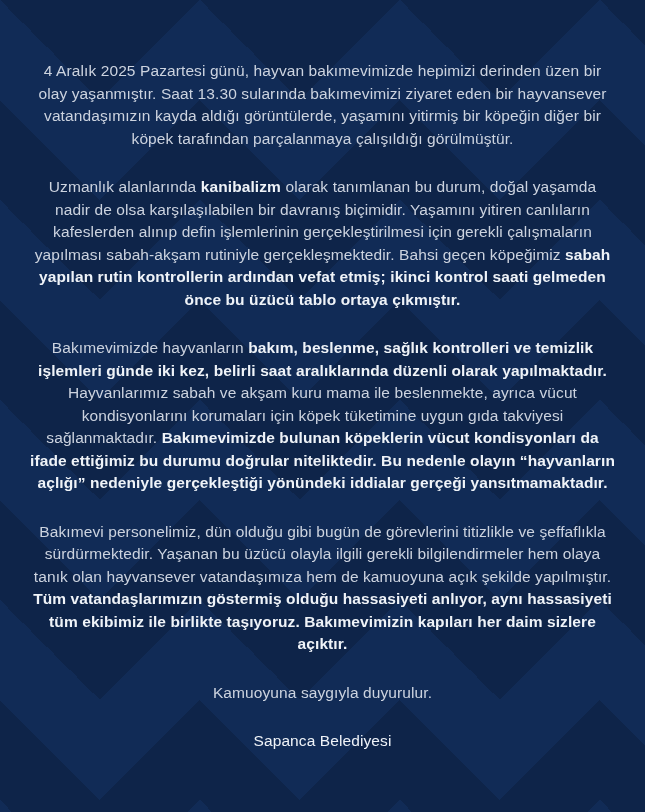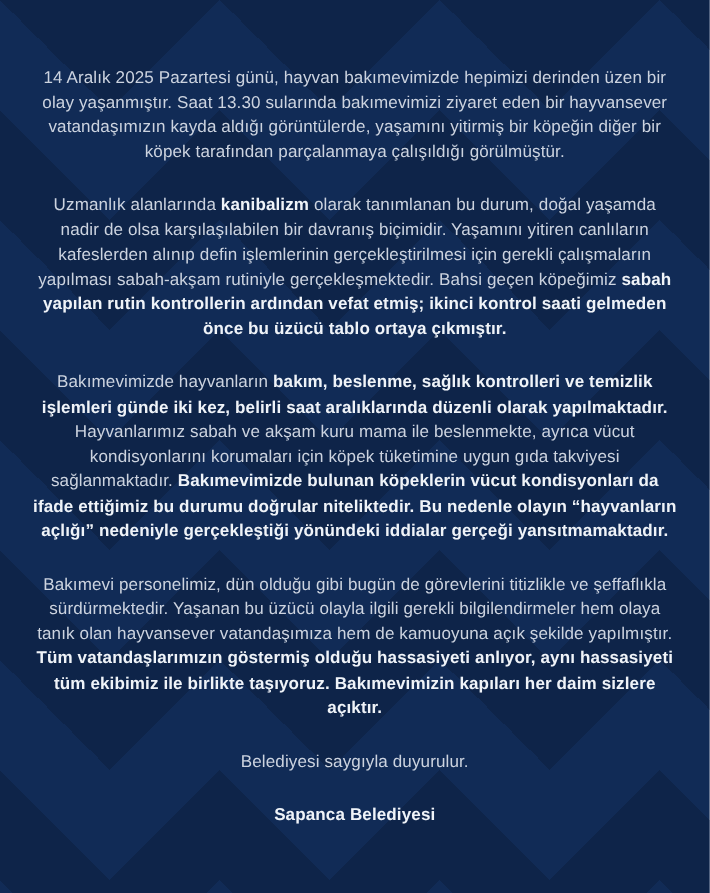--- a/index.html
+++ b/index.html
@@ -42,31 +42,31 @@
   .bold {
     font-weight: 700;
     color: var(--bold, #eff3f8);
     margin-top: 26px;
   }
   .closing {
     margin: 0 0 26px;
   }
   .signature {
     margin: 0;
-    font-weight: 700;
+    font-weight: 400;
     color: var(--bold, #eff3f8);
     text-align: center;
   }
 </style>
 </head>
 <body>
 
 <div class="page">
   <div class="content">
 
-    <p class="para"><span>14 Aralık 2025 Pazartesi günü, hayvan bakımevimizde hepimizi derinden üzen bir olay yaşanmıştır. Saat 13.30 sularında bakımevimizi ziyaret eden bir hayvansever vatandaşımızın kayda aldığı görüntülerde, yaşamını yitirmiş bir köpeğin diğer bir köpek tarafından parçalanmaya çalışıldığı görülmüştür.</span></p>
+    <p class="para"><span>4 Aralık 2025 Pazartesi günü, hayvan bakımevimizde hepimizi derinden üzen bir olay yaşanmıştır. Saat 13.30 sularında bakımevimizi ziyaret eden bir hayvansever vatandaşımızın kayda aldığı görüntülerde, yaşamını yitirmiş bir köpeğin diğer bir köpek tarafından parçalanmaya çalışıldığı görülmüştür.</span></p>
       <p class="para"><span>Uzmanlık alanlarında </span><span class="bold">kanibalizm</span><span> olarak tanımlanan bu durum, doğal yaşamda nadir de olsa karşılaşılabilen bir davranış biçimidir. Yaşamını yitiren canlıların kafeslerden alınıp defin işlemlerinin gerçekleştirilmesi için gerekli çalışmaların yapılması sabah-akşam rutiniyle gerçekleşmektedir. Bahsi geçen köpeğimiz </span><span class="bold">sabah yapılan rutin kontrollerin ardından vefat etmiş; ikinci kontrol saati gelmeden önce bu üzücü tablo ortaya çıkmıştır.</span></p>
       <p class="para"><span>Bakımevimizde hayvanların </span><span class="bold">bakım, beslenme, sağlık kontrolleri ve temizlik işlemleri günde iki kez, belirli saat aralıklarında düzenli olarak yapılmaktadır.</span><span> Hayvanlarımız sabah ve akşam kuru mama ile beslenmekte, ayrıca vücut kondisyonlarını korumaları için köpek tüketimine uygun gıda takviyesi sağlanmaktadır. </span><span class="bold">Bakımevimizde bulunan köpeklerin vücut kondisyonları da ifade ettiğimiz bu durumu doğrular niteliktedir. Bu nedenle olayın “hayvanların açlığı” nedeniyle gerçekleştiği yönündeki iddialar gerçeği yansıtmamaktadır.</span></p>
       <p class="para"><span>Bakımevi personelimiz, dün olduğu gibi bugün de görevlerini titizlikle ve şeffaflıkla sürdürmektedir. Yaşanan bu üzücü olayla ilgili gerekli bilgilendirmeler hem olaya tanık olan hayvansever vatandaşımıza hem de kamuoyuna açık şekilde yapılmıştır. </span><span class="bold">Tüm vatandaşlarımızın göstermiş olduğu hassasiyeti anlıyor, aynı hassasiyeti tüm ekibimiz ile birlikte taşıyoruz. Bakımevimizin kapıları her daim sizlere açıktır.</span></p>
-      <p class="closing">Belediyesi saygıyla duyurulur.</p>
+      <p class="closing">Kamuoyuna saygıyla duyurulur.</p>
     <p class="signature">Sapanca Belediyesi</p>
   </div>
 </div>
 
 </body></html>

